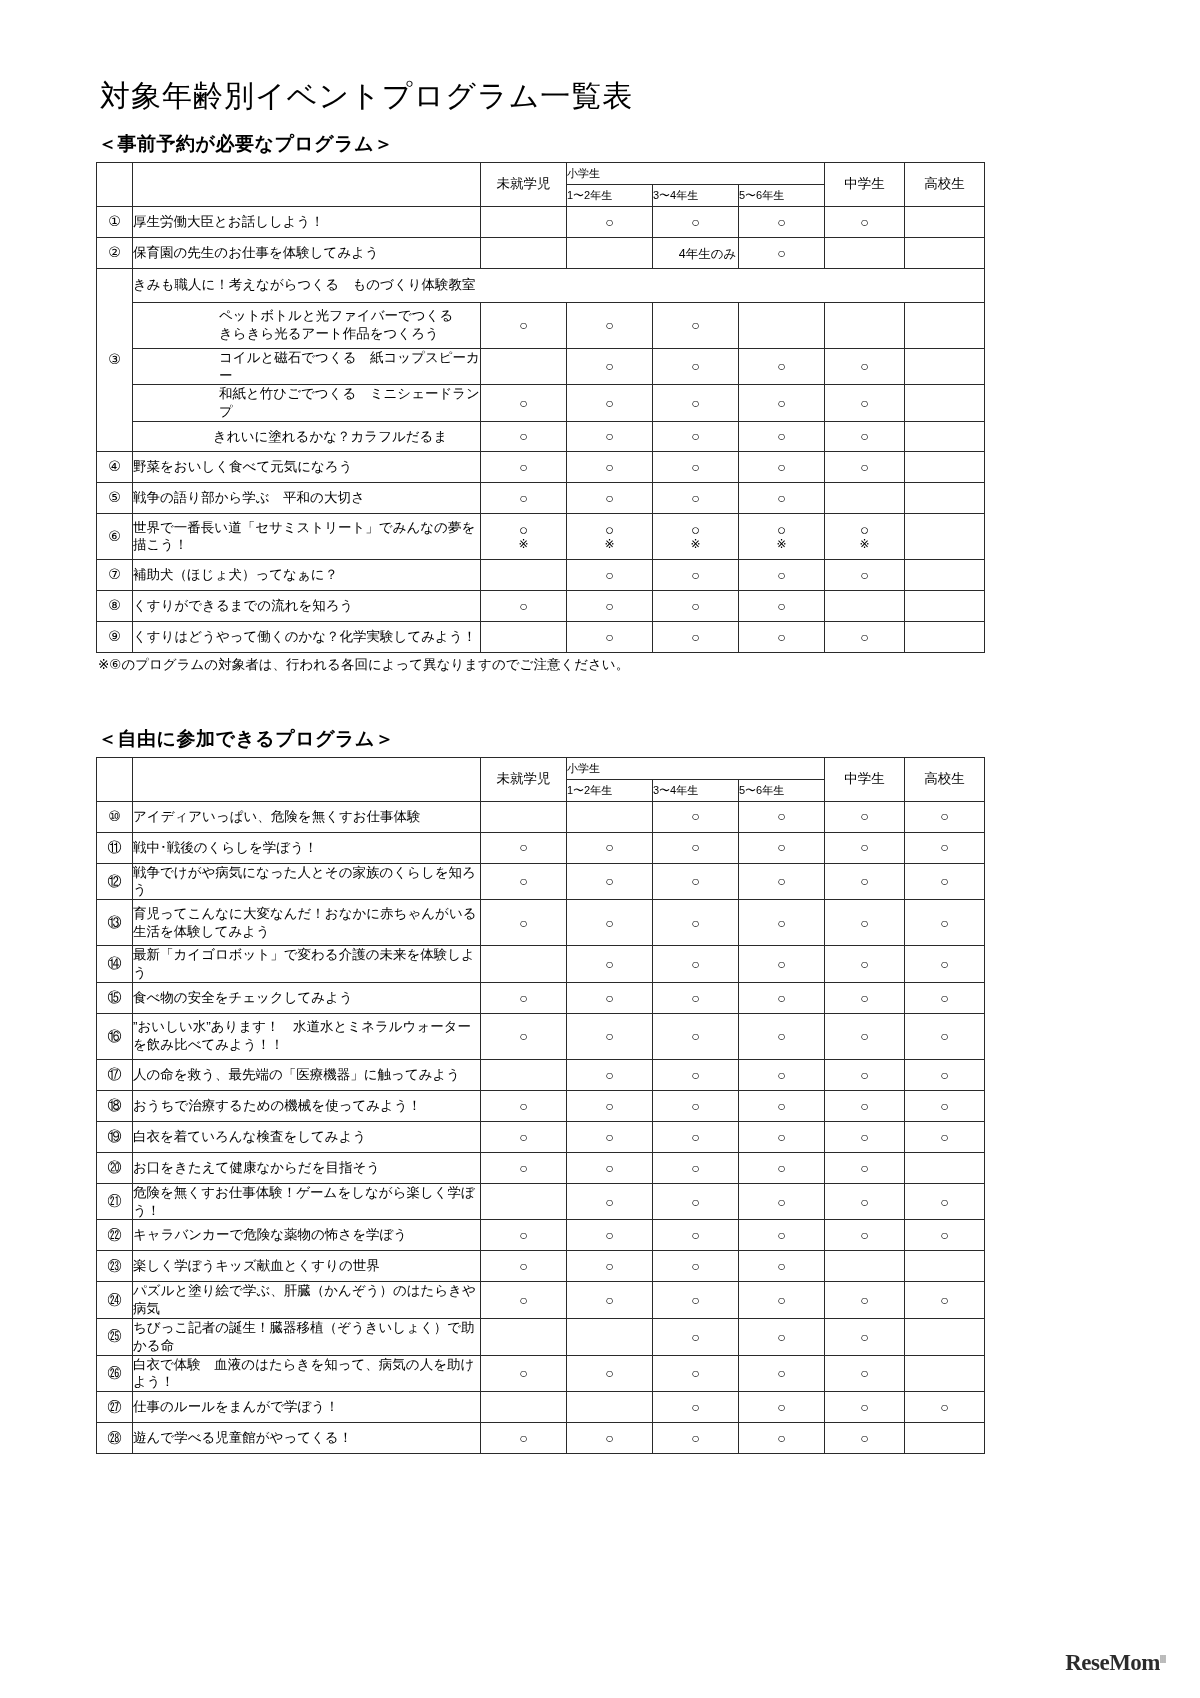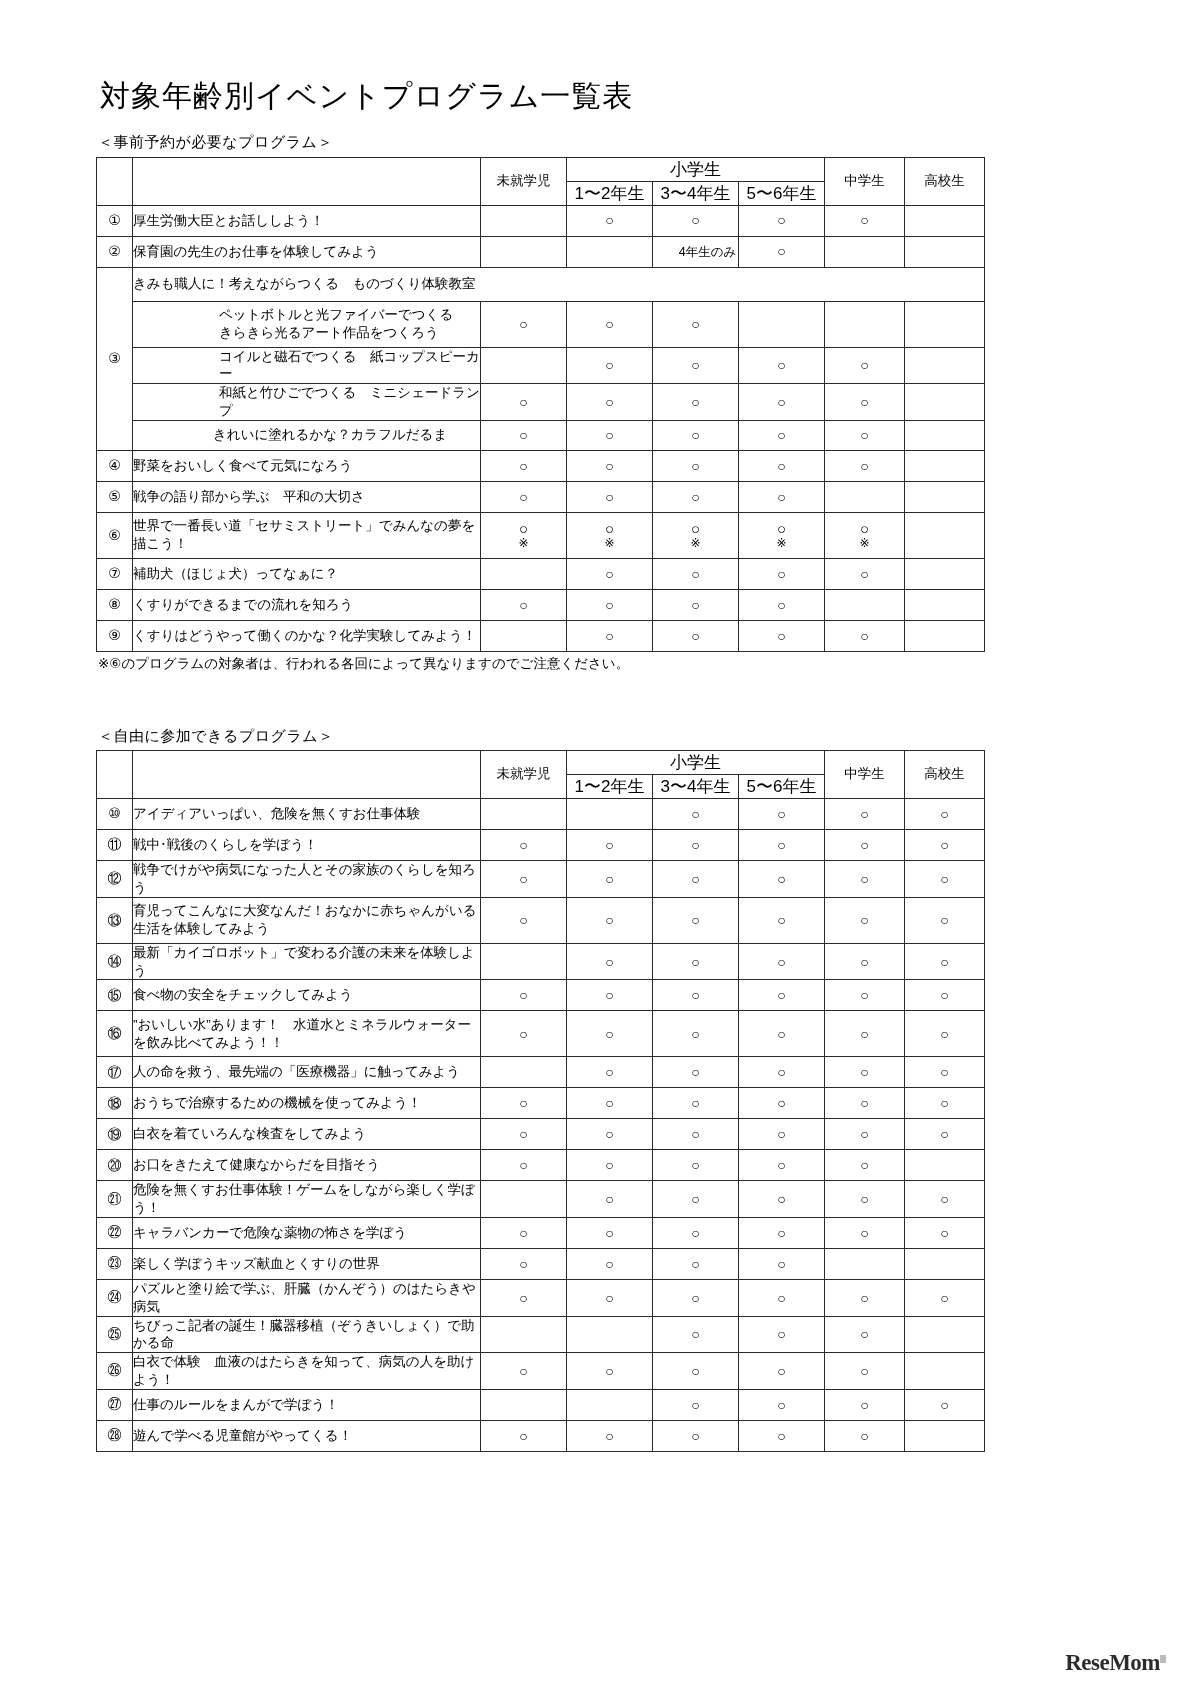--- a/index.html
+++ b/index.html
@@ -21,22 +21,22 @@
     padding:78px 96px 40px 96px;
   }
   .doc-title{
     font-size:30px;
     font-weight:500;
     letter-spacing:1px;
     margin:0 0 18px 4px;
     line-height:1.2;
   }
   .section-heading{
-    font-size:15px;
-    font-weight:400;
+    font-size:19px;
+    font-weight:700;
     letter-spacing:.5px;
     margin:0 0 5px 2px;
     line-height:1.3;
   }
   table.grid{
     border-collapse:collapse;
     width:768px;
     table-layout:fixed;
     font-size:13px;
   }
@@ -70,22 +70,21 @@
     padding-left:9px;
   }
   .hdr{
     text-align:center;
     font-size:13.5px;
     line-height:1.25;
     padding:4px 2px;
     white-space:nowrap;
   }
   .hdr-sub{
-    text-align:center;
-    font-size:17px;
+    font-size:11px;
     padding:2px 1px;
     white-space:nowrap;
   }
   .mark{
     text-align:center;
     font-size:14px;
     line-height:1.15;
     letter-spacing:0;
   }
   .mark .o{display:block;font-size:15px;line-height:1.1;}

